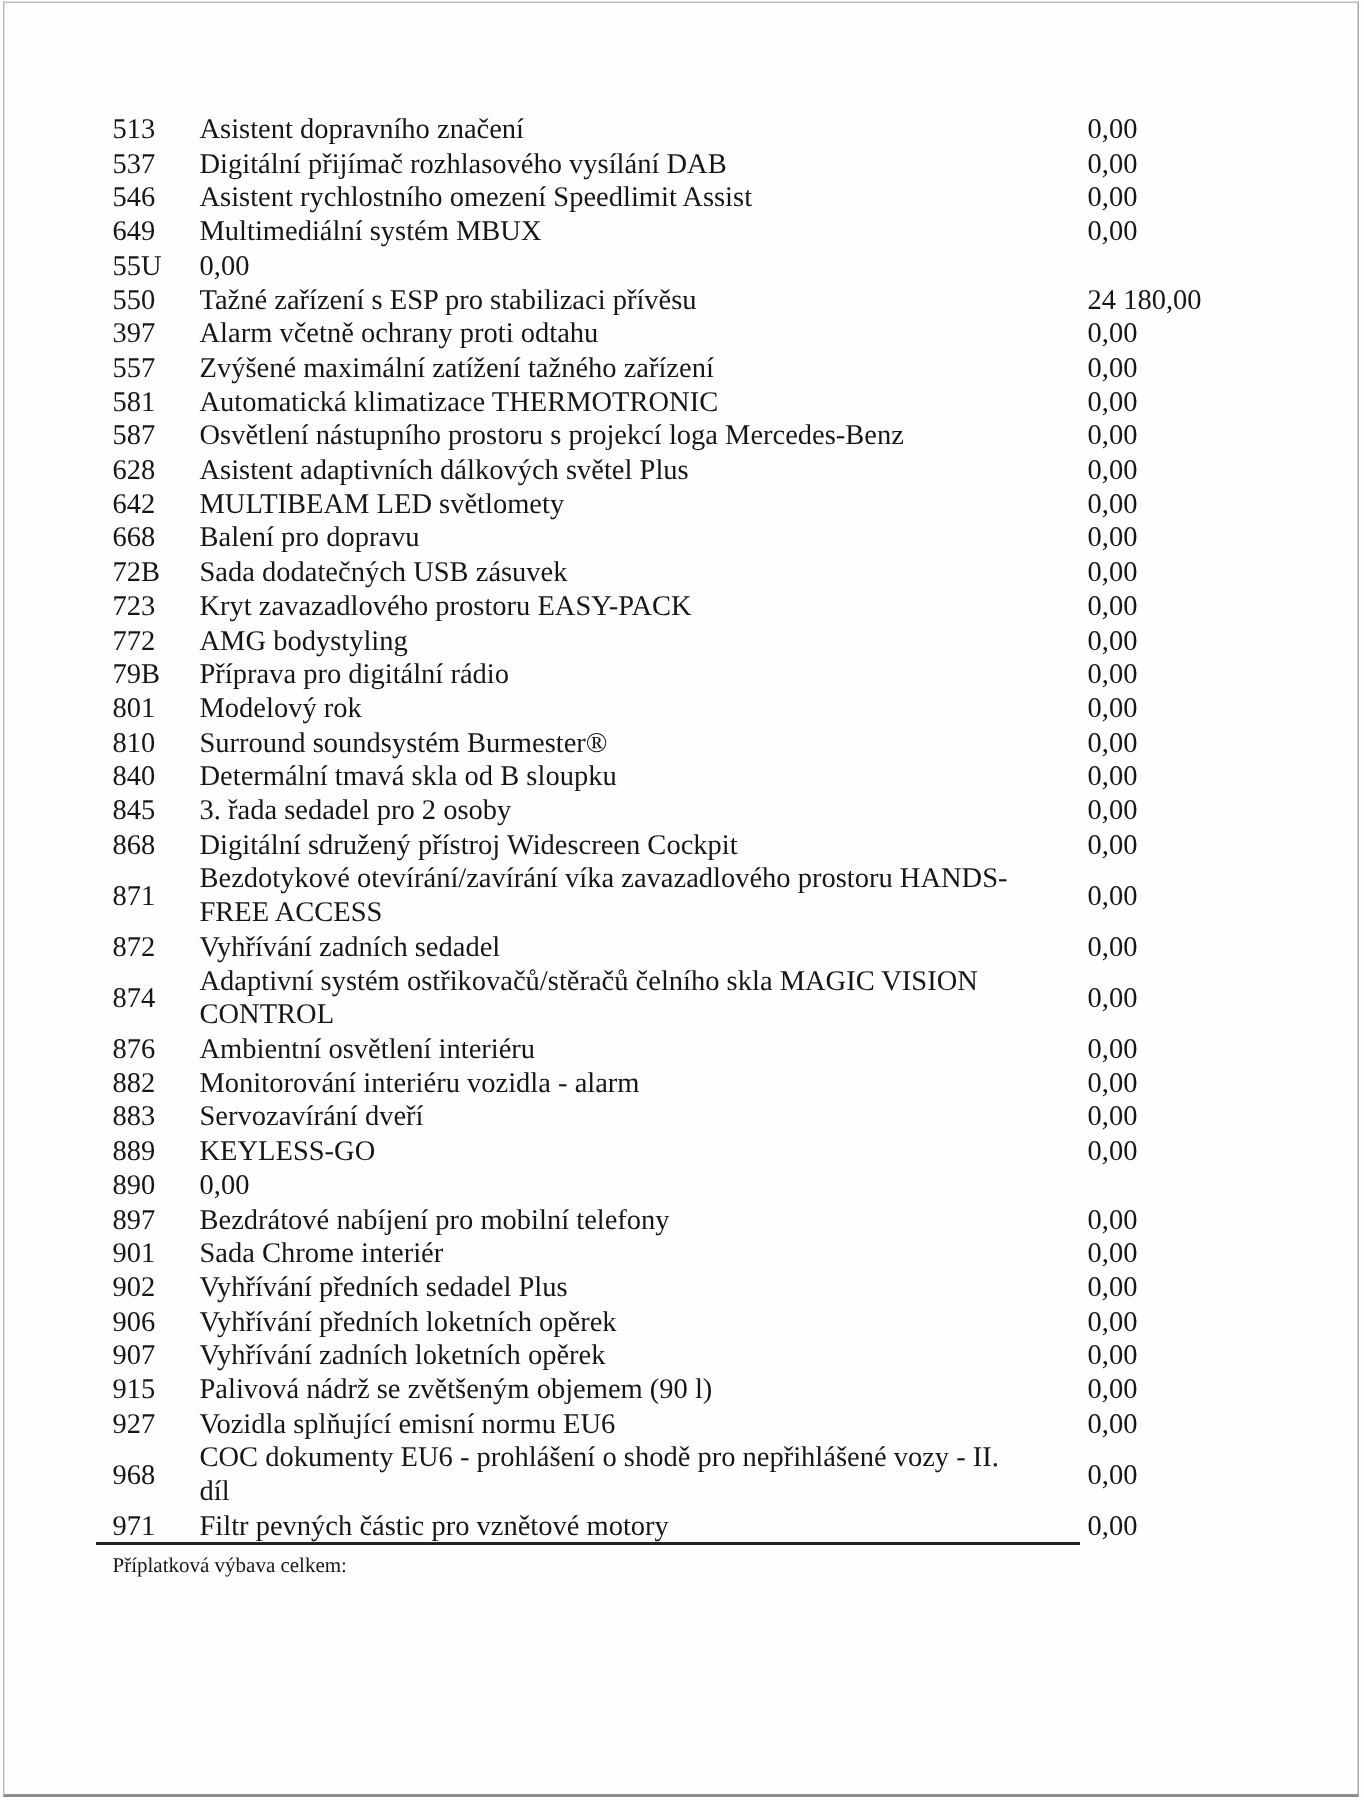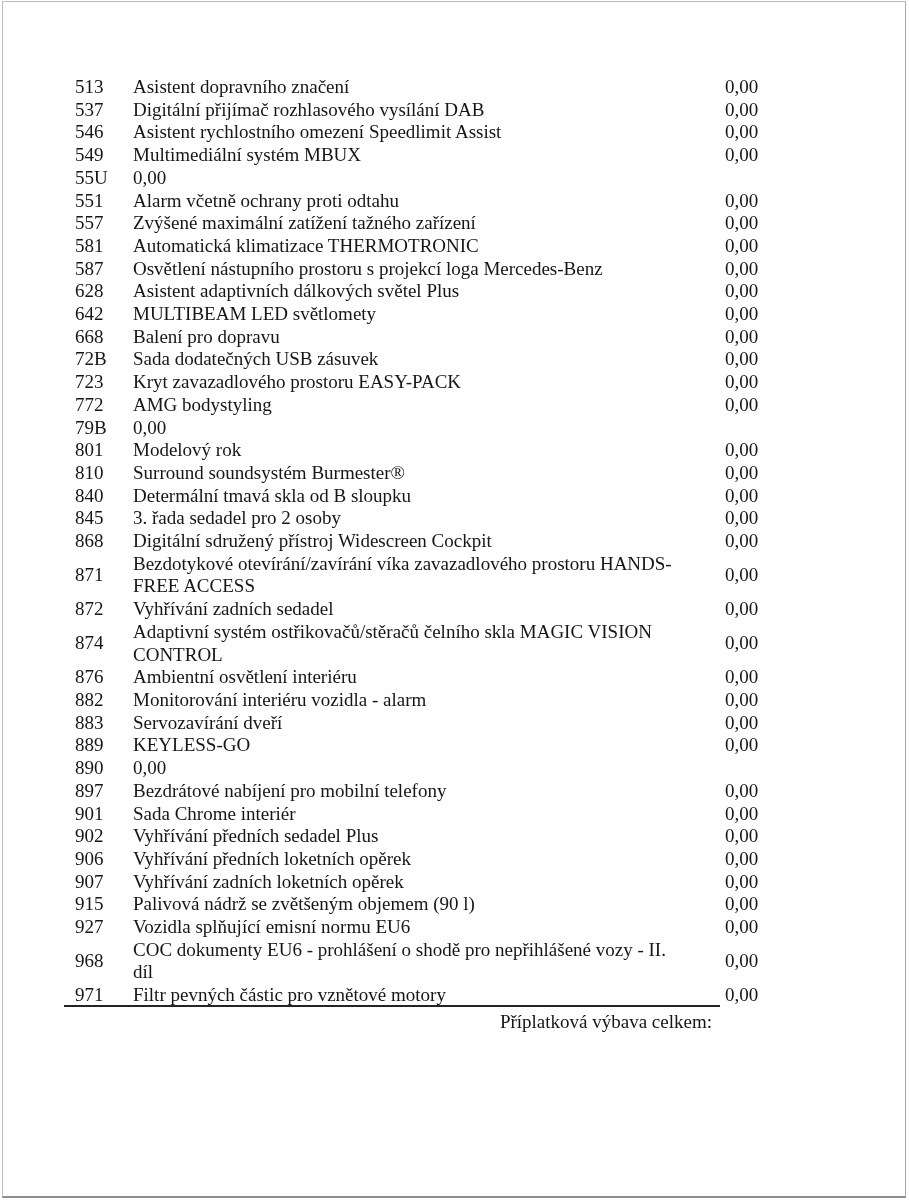--- a/index.html
+++ b/index.html
@@ -59,22 +59,21 @@
     content: "";
     position: absolute;
     left: -11px;
     right: 106px;
     bottom: 0;
     border-bottom: 2px solid #242424;
   }
   .total-label {
     margin-top: 4px;
     width: 637px;
-    text-align: right;
-    font-size: 19px;
+    font-size: 14px;
     line-height: 22.7px;
   }
 </style>
 </head>
 <body>
 
 <div class="page">
   <div class="frame"></div>
   <div class="content">
     <div class="options-table" id="options-table">
@@ -87,30 +86,35 @@
           <div class="code">537</div>
           <div class="desc">Digitální přijímač rozhlasového vysílání DAB</div>
           <div class="price">0,00</div>
         </div>
         <div class="row">
           <div class="code">546</div>
           <div class="desc">Asistent rychlostního omezení Speedlimit Assist</div>
           <div class="price">0,00</div>
         </div>
         <div class="row">
-          <div class="code">549</div>
+          <div class="code">649</div>
           <div class="desc">Multimediální systém MBUX</div>
           <div class="price">0,00</div>
         </div>
         <div class="row">
           <div class="code">55U</div>
           <div class="price">0,00</div>
         </div>
         <div class="row">
-          <div class="code">551</div>
+          <div class="code">550</div>
+          <div class="desc">Tažné zařízení s ESP pro stabilizaci přívěsu</div>
+          <div class="price">24 180,00</div>
+        </div>
+        <div class="row">
+          <div class="code">397</div>
           <div class="desc">Alarm včetně ochrany proti odtahu</div>
           <div class="price">0,00</div>
         </div>
         <div class="row">
           <div class="code">557</div>
           <div class="desc">Zvýšené maximální zatížení tažného zařízení</div>
           <div class="price">0,00</div>
         </div>
         <div class="row">
           <div class="code">581</div>
@@ -147,20 +151,21 @@
           <div class="desc">Kryt zavazadlového prostoru EASY-PACK</div>
           <div class="price">0,00</div>
         </div>
         <div class="row">
           <div class="code">772</div>
           <div class="desc">AMG bodystyling</div>
           <div class="price">0,00</div>
         </div>
         <div class="row">
           <div class="code">79B</div>
+          <div class="desc">Příprava pro digitální rádio</div>
           <div class="price">0,00</div>
         </div>
         <div class="row">
           <div class="code">801</div>
           <div class="desc">Modelový rok</div>
           <div class="price">0,00</div>
         </div>
         <div class="row">
           <div class="code">810</div>
           <div class="desc">Surround soundsystém Burmester®</div>

